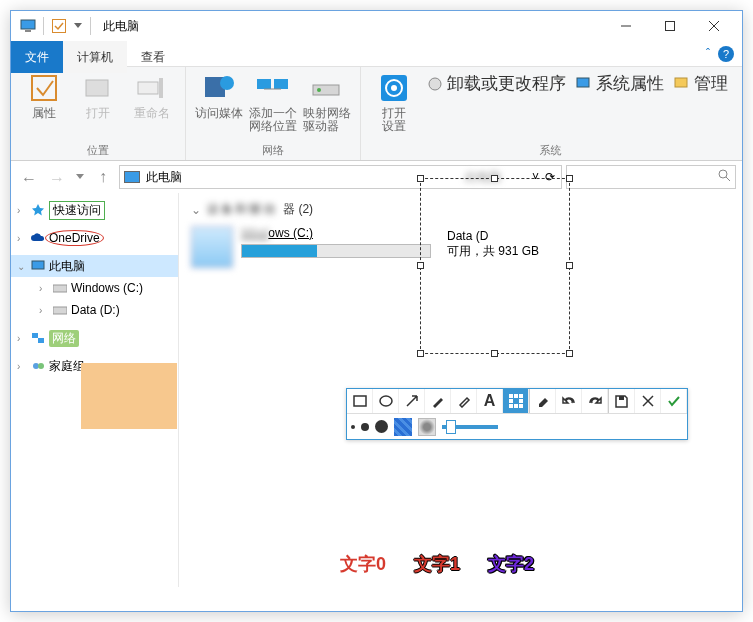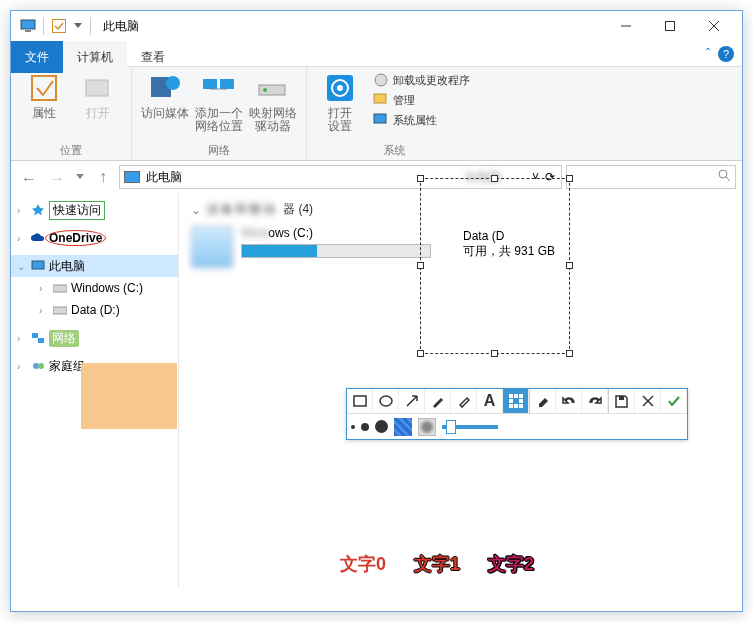--- a/index.html
+++ b/index.html
@@ -22,83 +22,83 @@
 .ribbon-tabs .tab.file { background: #1979ca; color: #fff; }
 .ribbon-tabs .tab.active { background: #f5f5f5; }
 .ribbon-tabs .right { margin-left:auto; display:flex; align-items:center; padding-right:8px; gap:8px; color:#1979ca; font-size:12px;}
 
 
 .ribbon { height: 94px; display: flex; background: #f5f6f7; border-bottom: 1px solid #d0d0d0; }
 .ribbon .group { display: flex; flex-direction: column; align-items: center; padding: 4px 8px 2px 8px; border-right: 1px solid #e2e2e2; }
 .ribbon .group .items { display:flex; gap:4px; height: 70px; align-items: flex-start; }
 .ribbon .big-btn { width: 50px; display:flex; flex-direction:column; align-items:center; font-size:12px; color:#666; }
 .ribbon .big-btn .bicon { width:34px; height:34px; margin-bottom:2px; display:flex; align-items:center; justify-content:center; }
-.ribbon .big-btn .lbl { text-align:center; line-height:13px; }
+.ribbon .big-btn .lbl { line-height:13px; }
 .ribbon .group-label { font-size: 11px; color: #777; margin-top: auto; }
-.ribbon .small-list { display:flex; flex-direction:column; gap:2px; font-size:11px; color:#333; }
+.ribbon .small-list { display:flex; flex-direction:row; gap:2px; font-size:17px; color:#333; }
 .ribbon .small-item { display:flex; align-items:center; gap:4px; padding:1px 4px; white-space:nowrap; }
 .ribbon .small-item .sicon { width:16px; height:16px; }
 
 
 .nav-row { height: 32px; display: flex; align-items: center; padding: 3px 6px; gap: 4px; }
 .nav-btn { width: 24px; height:24px; display:flex; align-items:center; justify-content:center; color:#888; }
 .address { flex:1; height:24px; border:1px solid #ccc; display:flex; align-items:center; padding:0 4px; gap:6px; font-size:12px; position:relative; }
 .address .mon { width:16px; height:12px; background:#3a9be6; border:1px solid #666; }
 .search-box { width: 170px; height:24px; border:1px solid #ccc; display:flex; align-items:center; padding:0 4px; font-size:12px; color:#888; justify-content:space-between;}
 .blur-right { filter: blur(3px); color:#888; }
 
 
 .main { display:flex; height: calc(100% - 30px - 26px - 94px - 32px - 24px); }
 .sidebar { width: 168px; border-right:1px solid #e8e8e8; padding:6px 0; font-size:12px; }
 .tree-item { display:flex; align-items:center; height:22px; padding-left:6px; gap:3px; position:relative; }
 .tree-item.selected { background:#cde8ff; }
 .tree-item .chev { width:10px; color:#888; font-size:10px; }
 .tree-item .ticon { width:16px; height:16px; display:flex; align-items:center; justify-content:center; }
 .tree-item.child { padding-left: 28px; }
 .green-box { border:1.5px solid #4fae4f; padding: 0 3px; }
-.red-ellipse { position:relative;font-weight:bold; }
+.red-ellipse { position:relative; }
 .red-ellipse::after { content:""; position:absolute; left:-4px; top:-1px; right:-4px; bottom:-1px; border:1.5px solid #d63a2e; border-radius:50%; }
 .orange-block { position:absolute; left:70px; top:170px; width:96px; height:66px; background:#f7c88e; }
 .network-badge { background:#9ecf7a; color:#fff; padding:0 3px; border-radius:2px; font-size:12px; }
 
 
 .content { flex:1; position:relative; padding:8px 12px; font-size:12px; }
 .section-head { display:flex; align-items:center; gap:6px; color:#333; margin-bottom:8px; }
 .section-head .sh-text { filter:blur(3px); letter-spacing:2px; }
-.drive { display:flex; gap:8px; width:240px; }
+.drive { display:flex; gap:8px; width:240px;text-decoration:underline; }
 .drive .dicon { width:42px; height:42px; filter:blur(3px); background:linear-gradient(#cfeafd,#8dcaf4); border:1px solid #aac; }
 .drive .dinfo { flex:1; }
 .drive .dname { margin-bottom:4px; }
 .drive .dname .blurpart{ filter:blur(3px); color:#888;}
 .drive .bar { height:14px; background:#e8e8e8; border:1px solid #bbb; position:relative; margin-bottom:2px;}
 .drive .bar .fill{ position:absolute; left:0; top:0; bottom:0; background:#26a0da; }
 .drive .meta { color:#666; font-size:11px; }
 .drive .meta .blurpart { filter:blur(3px); }
-.drive2 { position:absolute; left:276px; top:36px; display:flex; gap:8px; width:230px; }
+.drive2 { position:absolute; left:260px; top:36px; display:flex; gap:8px; width:230px; }
 
 
 .marquee { position:absolute; left:420px; top:178px; width:150px; height:176px; border:1px dashed #333; }
 .handle { position:absolute; width:7px; height:7px; background:#fff; border:1px solid #333; }
 
 
 .tool-overlay { position:absolute; left:346px; top:388px; border:1px solid #3b97d3; background:#fff; box-shadow:0 1px 4px rgba(0,0,0,0.2); }
 .tool-row { display:flex; height:24px; }
 .tool-btn { width:26px; height:24px; display:flex; align-items:center; justify-content:center; border-right:1px solid #eee; color:#333; }
 .tool-btn.selected { background:#3b97d3; color:#fff; }
 .tool-sep { width:1px; background:#ccc; }
 .brush-row { display:flex; align-items:center; height:26px; padding:0 4px; gap:6px; border-top:1px solid #ddd;}
 .dot{ border-radius:50%; background:#333;}
 .slider-track{ width:56px; height:4px; background:#3b97d3; position:relative;}
 .slider-thumb{ position:absolute; left:4px; top:-5px; width:10px; height:14px; background:#fff; border:1px solid #3b97d3;}
 
 
 .annot { position:absolute; bottom:46px; left:340px; display:flex; gap:28px; font-size:18px; font-weight:bold; font-family:"SimHei","Microsoft YaHei"; }
 .a0{ color:#d63a2e; }
 .a1{ color:#d63a2e; text-shadow:1px 0 #000,-1px 0 #000,0 1px #000,0 -1px #000; }
-.a2{ color:#be185d; text-shadow:1.2px 0 #000,-1.2px 0 #000,0 1.2px #000,0 -1.2px #000,1px 1px #000,-1px -1px #000; }
+.a2{ color:#6d28d9; text-shadow:1.2px 0 #000,-1.2px 0 #000,0 1.2px #000,0 -1.2px #000,1px 1px #000,-1px -1px #000; }
 
 
 .status { position:absolute; left:0; right:0; bottom:0; height:24px; border-top:1px solid #e0e0e0; display:flex; align-items:center; padding:0 8px; font-size:12px; color:#555; }
 .status .layout-icons{ margin-left:auto; display:flex; gap:4px; color:#7aa8d4;}
 </style>
 </head>
 <body>
 
 <div class="frame">
 
@@ -166,20 +166,29 @@
           <div class="lbl">属性</div>
         </div>
         <div class="big-btn" style="color:#bbb;">
           <div class="bicon">
               <svg width="28" height="28">
                 <rect x="2" y="6" width="22" height="16" fill="#ddd" stroke="#bbb"></rect>
               </svg>
             </div>
           <div class="lbl">打开</div>
         </div>
+        <div class="big-btn" style="color:#bbb;">
+          <div class="bicon">
+              <svg width="30" height="24">
+                <rect x="1" y="6" width="20" height="12" fill="#eee" stroke="#bbb"></rect>
+                <rect x="22" y="2" width="4" height="20" fill="#ccc"></rect>
+              </svg>
+            </div>
+          <div class="lbl">重命名</div>
+        </div>
       </div>
       <div class="group-label">位置</div>
     </div>
 
     <div class="group">
       <div class="items">
         <div class="big-btn">
           <div class="bicon">
               <svg width="32" height="30">
                 <rect x="2" y="4" width="20" height="20" fill="#3a6fa8"></rect>
@@ -225,29 +234,29 @@
         </div>
         <div class="small-list">
           <div class="small-item">
               <span class="sicon"><svg width="16" height="16">
                   <circle cx="8" cy="8" r="6" fill="#ddd" stroke="#888"></circle>
                 </svg></span>
               <span>卸载或更改程序</span>
             </div>
           <div class="small-item">
               <span class="sicon"><svg width="16" height="16">
+                  <rect x="1" y="2" width="12" height="9" fill="#3a9be6" stroke="#356"></rect>
+                </svg></span>
+              <span>系统属性</span>
+            </div>
+          <div class="small-item">
+              <span class="sicon"><svg width="16" height="16">
                   <rect x="1" y="2" width="12" height="9" fill="#f4c95a" stroke="#b8923a"></rect>
                 </svg></span>
               <span>管理</span>
-            </div>
-          <div class="small-item">
-              <span class="sicon"><svg width="16" height="16">
-                  <rect x="1" y="2" width="12" height="9" fill="#3a9be6" stroke="#356"></rect>
-                </svg></span>
-              <span>系统属性</span>
             </div>
         </div>
       </div>
       <div class="group-label">系统</div>
     </div>
   </div>
 
   <div class="nav-row">
     <div class="nav-btn">←</div>
     <div class="nav-btn" style="color:#ccc;">→</div>
@@ -348,21 +357,21 @@
           </span>
         <span>家庭组</span>
       </div>
       <div class="orange-block"></div>
     </div>
 
     <div class="content">
       <div class="section-head">
         <span style="color:#888;">⌄</span>
         <span class="sh-text">设备和驱动</span>
-        <span>器 (4)</span>
+        <span>器 (2)</span>
       </div>
 
       <div class="drive">
         <div class="dicon"></div>
         <div class="dinfo">
           <div class="dname"><span class="blurpart">Wind</span><span>ows (C:)</span></div>
           <div class="bar">
               <div class="fill" style="width:40%;"></div>
             </div>
         </div>

